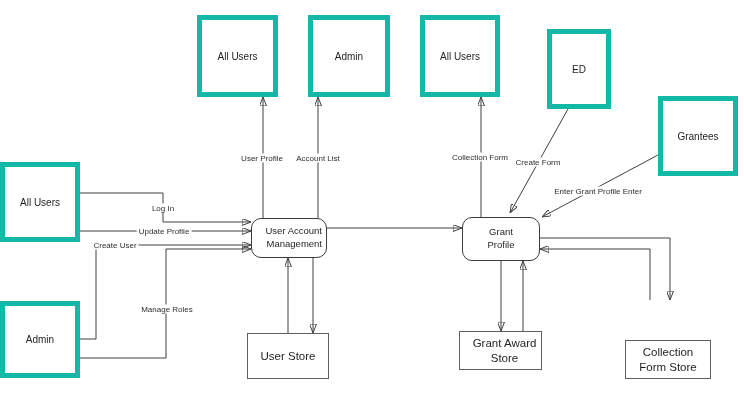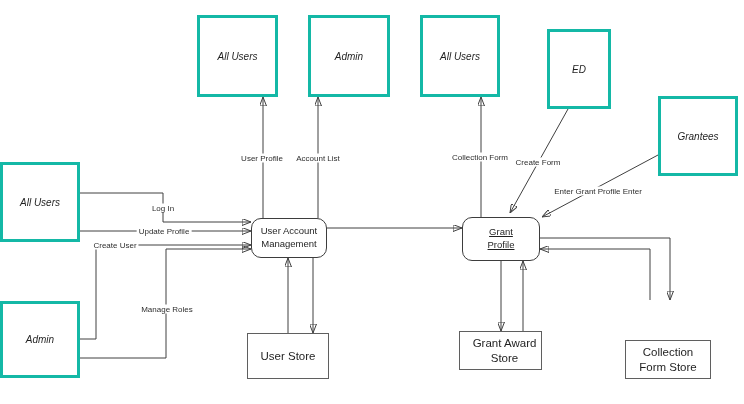--- a/index.html
+++ b/index.html
@@ -2,44 +2,44 @@
 <html><head>
 <meta charset="utf-8">
 <style>
   html,body{margin:0;padding:0;background:#ffffff;}
   .canvas{
     position:relative;width:744px;height:404px;background:#ffffff;overflow:hidden;
     font-family:"Liberation Sans", sans-serif;color:#1f1f1f;
   }
   .node{position:absolute;box-sizing:border-box;background:#ffffff;
     display:flex;align-items:center;justify-content:center;text-align:center;}
-  .entity{border:3px solid #14b8a6;font-size:10px;font-style:italic;}
+  .entity{border:5px solid #14b8a6;font-size:10px;}
   .process{border:1.4px solid #3d3d3d;border-radius:10px;font-size:9.5px;line-height:1.35;}
   .store{border:1px solid #5f5f5f;font-size:11.5px;line-height:1.3;}
   .lbl{display:inline-block;}
-  .lbl.w66{max-width:66px;}
+  .lbl.w66{max-width:66px;text-align:right;}
   .lbl.w44{max-width:44px;}
   .lbl.w70{max-width:70px;}
   .lbl.w74{max-width:74px;}
   .wires{position:absolute;left:0;top:0;width:744px;height:404px;z-index:2;}
   .wires path{fill:none;stroke:#404040;stroke-width:1;}
   .flow-label{
     position:absolute;z-index:3;transform:translate(-50%,-50%);
     background:#ffffff;padding:0 2px;font-size:8px;color:#2e2e2e;white-space:nowrap;
   }
   
   #e1{left:197px;top:15px;width:81px;height:82px;}
   #e2{left:308px;top:15px;width:82px;height:82px;}
   #e3{left:420px;top:15px;width:80px;height:82px;}
   #e4{left:547px;top:29px;width:64px;height:80px;}
   #e5{left:658px;top:96px;width:80px;height:80px;}
   #e6{left:0px;top:162px;width:80px;height:80px;}
   #e7{left:0px;top:301px;width:80px;height:77px;}
   #p1{left:251px;top:218px;width:76px;height:40px;}
-  #p2{left:462px;top:217px;width:78px;height:44px;text-decoration:underline;}
+  #p2{left:462px;top:217px;width:78px;height:44px;}
   #s1{left:247px;top:333px;width:82px;height:46px;}
   #s2{left:459px;top:331px;width:83px;height:39px;padding-left:8px;}
   #s3{left:625px;top:300px;width:86px;height:39px;margin-top:40px;}
   
   #f-user-profile{left:262px;top:158px;}
   #f-account-list{left:318px;top:158px;}
   #f-collection-form{left:480px;top:157px;}
   #f-create-form{left:538px;top:162px;}
   #f-enter-gpd{left:598px;top:191px;}
   #f-log-in{left:163px;top:208px;}

